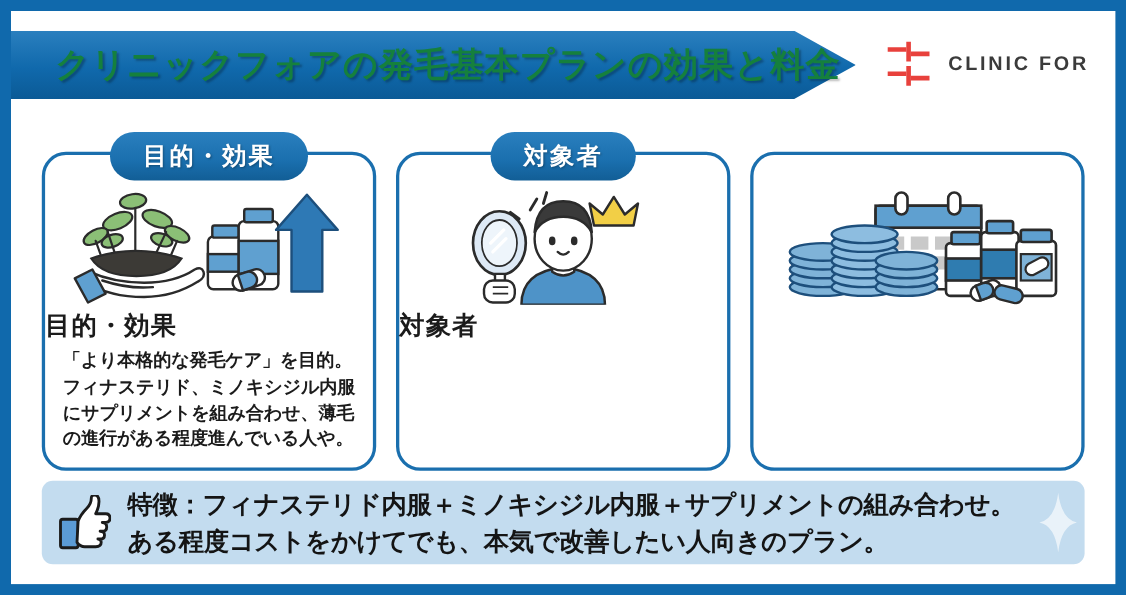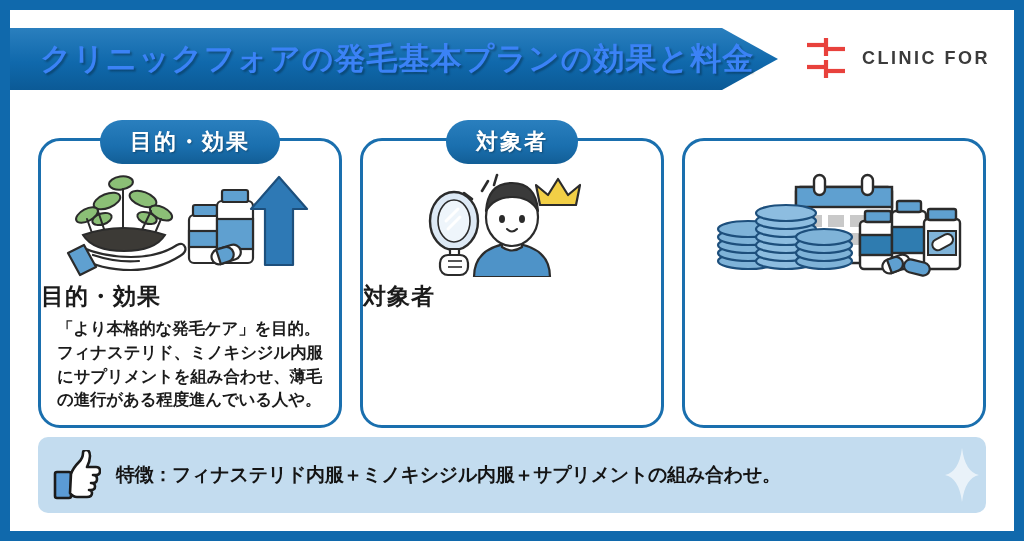--- a/index.html
+++ b/index.html
@@ -29,22 +29,22 @@
     height:62px;width:768px;
     display:flex;align-items:center;
   }
   .header-shape{
     position:absolute;left:0;top:0;height:62px;width:768px;
     background:linear-gradient(180deg,#2a7fbe 0%,#1069ac 55%,#0b5a96 100%);
     clip-path:polygon(0 0, 712px 0, 768px 31px, 712px 62px, 0 62px);
   }
   .header-title{
     position:relative;
-    margin-left:30px;
-    color:#3b82f6;
+    margin-left:40px;
+    color:#15803d;
     font-size:31px;
     font-weight:bold;
     letter-spacing:1px;
     white-space:nowrap;
     text-shadow:2px 2px 2px rgba(0,0,0,.28);
   }
   .logo{
     position:absolute;right:24px;top:26px;
     display:flex;align-items:center;gap:14px;
   }
@@ -100,21 +100,21 @@
   .banner{
     position:absolute;left:28px;right:28px;bottom:18px;
     height:76px;
     background:#c3dcef;
     border-radius:10px;
     display:flex;align-items:center;
     overflow:hidden;
   }
   .banner-icon{width:78px;flex:none;display:flex;justify-content:center;align-items:center;}
   .banner-text{
-    font-size:19px;font-weight:bold;color:#141414;
+    font-size:23px;font-weight:bold;color:#141414;
     line-height:1.5;letter-spacing:-0.3px;
     white-space:nowrap;
   }
   .sparkle{
     position:absolute;right:6px;top:50%;
     transform:translateY(-50%);
     opacity:.75;
   }
 </style>
 </head>
@@ -312,20 +312,21 @@
     <div class="banner">
       <div class="banner-icon">
         <svg width="48" height="50" viewBox="0 0 48 50">
           <rect x="2" y="22" width="16" height="26" rx="2" fill="#5b9bd5" stroke="#1b1b1b" stroke-width="2.6"></rect>
           <path d="M18 24 q2 -6 8 -12 q4 -4 4 -9 q0 -3 3 -3 q4 0 4 6 q0 5 -3 11 h9 q4 0 4 4 q0 4 -4 4 h-3
                    q4 0 4 4 q0 4 -4 4 h-2 q4 0 4 3.5 q0 3.5 -4 3.5 h-2 q3 0 3 3 q0 4 -5 4 h-10 q-4 0 -7 -4 Z" fill="#ffffff" stroke="#1b1b1b" stroke-width="2.6" stroke-linejoin="round"></path>
         </svg>
       </div>
       <div class="banner-text">
         <div>特徴：フィナステリド内服＋ミノキシジル内服＋サプリメントの組み合わせ。</div>
+        <div>ある程度コストをかけてでも、本気で改善したい人向きのプラン。</div>
       </div>
       <svg class="sparkle" width="58" height="70" viewBox="0 0 58 70">
         <path d="M40 8 q3 24 17 27 q-14 3 -17 27 q-3 -24 -17 -27 q14 -3 17 -27 Z" fill="#ffffff" opacity="0.85"></path>
       </svg>
     </div>
 
   </div>
 </div>
 
 </body></html>

